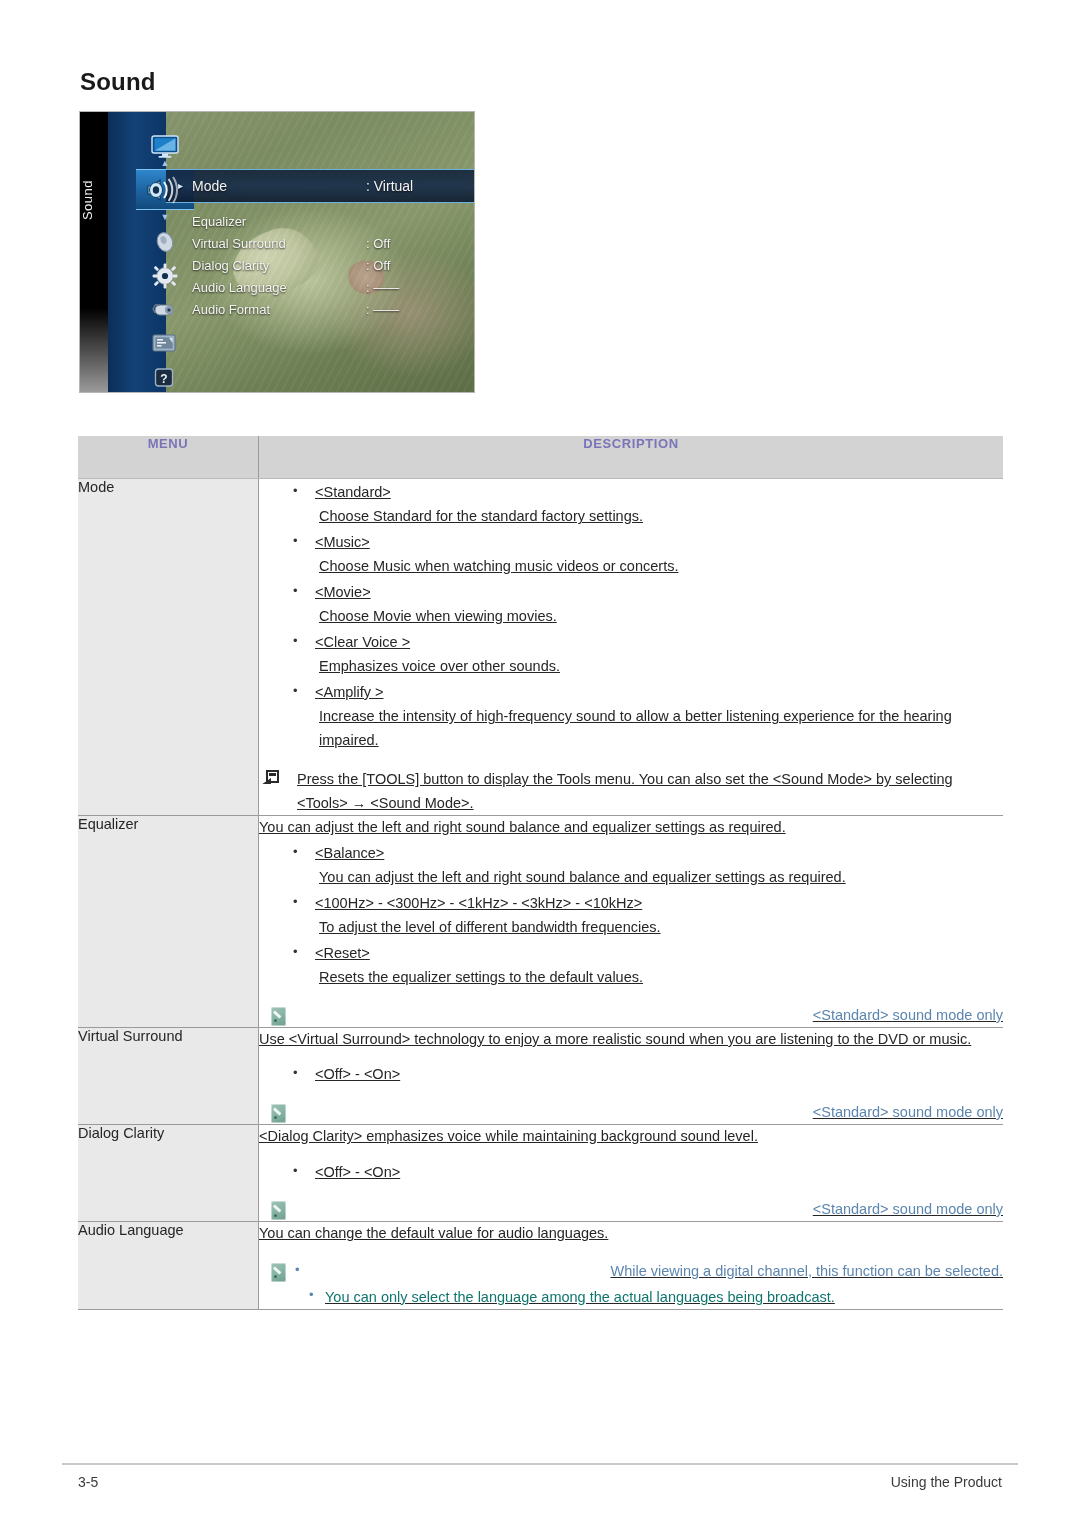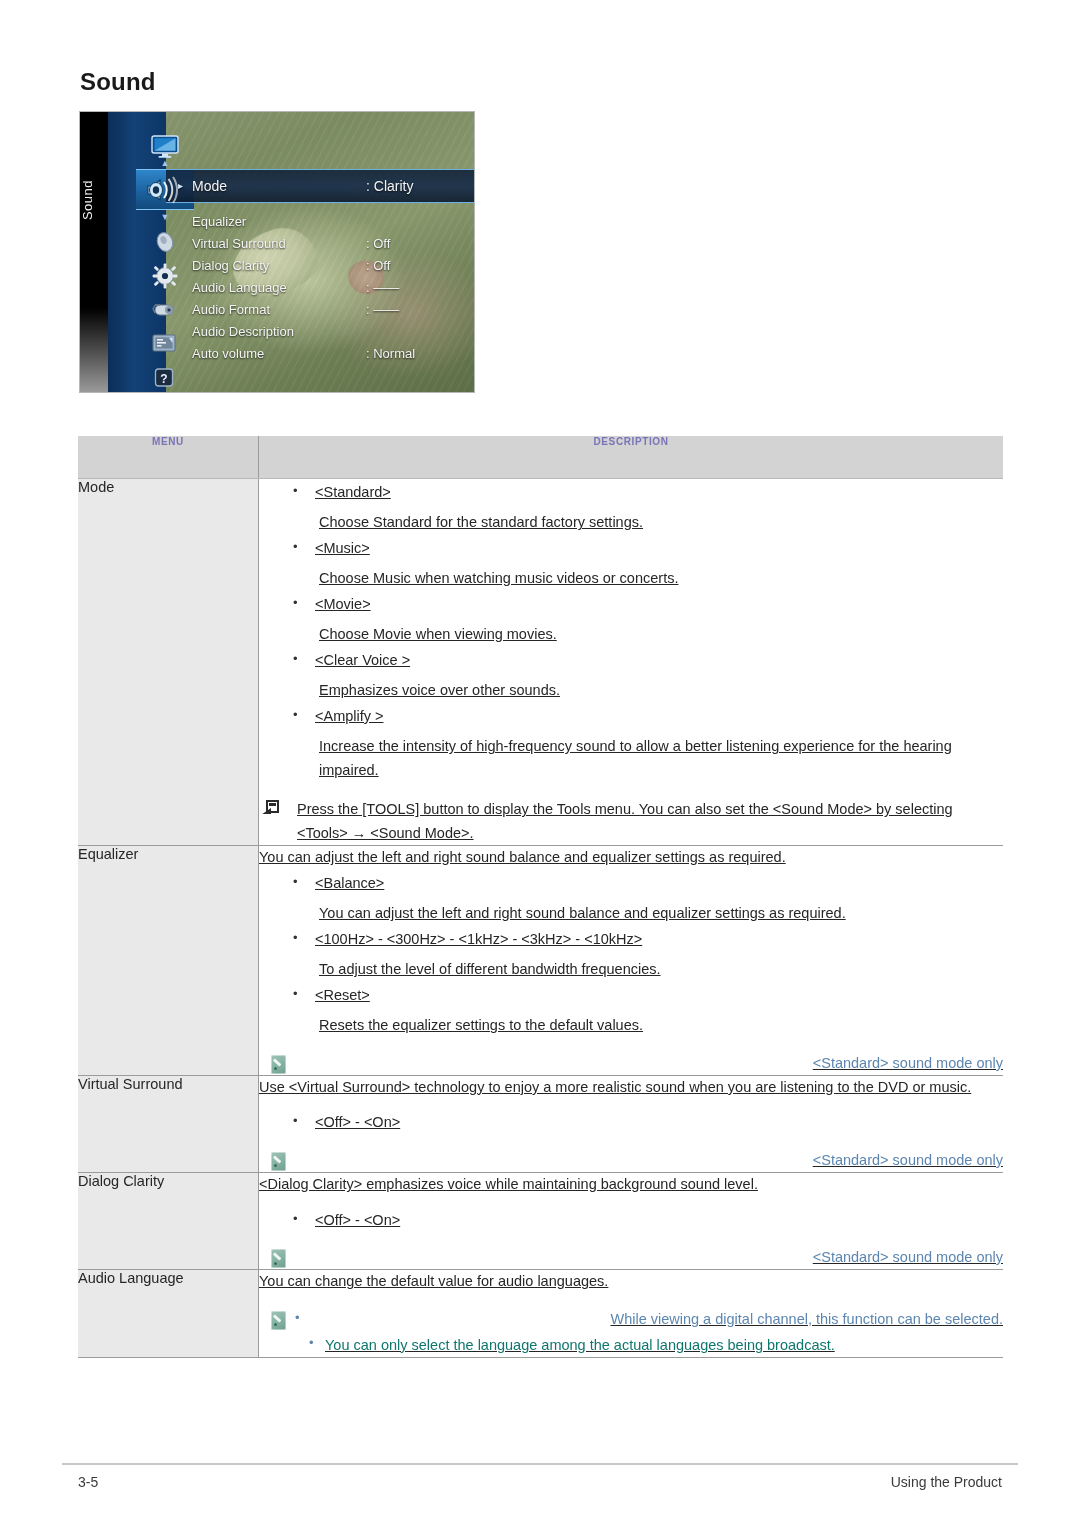--- a/index.html
+++ b/index.html
@@ -178,21 +178,21 @@
   .table td, .table th {
     vertical-align: top;
     padding: 0;
   }
   .col-menu { width: 180px; }
 
   .thead-cell {
     background: #d3d3d3;
     height: 42px;
     color: #7a74b8;
-    font-size: 10px;
+    font-size: 13px;
     font-weight: bold;
     letter-spacing: .6px;
     text-align: center;
     vertical-align: middle;
     border-bottom: 1px solid #b9b9b9;
   }
   .thead-cell.menu { border-right: 1px solid #9b9b9b; }
 
   .cell-menu {
     background: #e9e9e9;
@@ -218,21 +218,21 @@
   .b-head::before {
     content: "•";
     position: absolute;
     left: 34px;
     top: -1px;
     font-size: 13px;
     color: #333;
   }
   .b-body {
     padding-left: 60px;
-    margin-top: 7px;
+    margin-top: 1px;
   }
   .plain { padding-left: 0; margin: 0 0 2px 0; }
 
   
   .note {
     position: relative;
     padding-left: 46px;
     margin-top: 14px;
     color: #5c86b0;
     font-size: 14.5px;
@@ -446,49 +446,41 @@
           <rect x="3.5" y="3" width="17" height="17" rx="3" fill="#1b2c40" stroke="#9fb4c8" stroke-width="1.3"></rect>
           <text x="12" y="16.5" font-family="Liberation Sans, sans-serif" font-size="12" font-weight="bold" fill="#e8eef4" text-anchor="middle">?</text>
         </svg>
       </div>
     </div>
 
     <div class="osd-list">
       <div class="osd-row hl" style="top:57px;">
         <span class="caret">▸</span>
         <span class="lbl">Mode</span>
-        <span class="val">: Clarity</span>
+        <span class="val">: Virtual</span>
       </div>
       <div class="osd-row" style="top:99px;">
         <span class="lbl">Equalizer</span>
         <span class="val"></span>
       </div>
       <div class="osd-row" style="top:121px;">
         <span class="lbl">Virtual Surround</span>
         <span class="val">: Off</span>
       </div>
       <div class="osd-row" style="top:143px;">
         <span class="lbl">Dialog Clarity</span>
         <span class="val">: Off</span>
       </div>
       <div class="osd-row" style="top:165px;">
         <span class="lbl">Audio Language</span>
         <span class="val">: ——</span>
       </div>
       <div class="osd-row" style="top:187px;">
         <span class="lbl">Audio Format</span>
         <span class="val">: ——</span>
-      </div>
-      <div class="osd-row" style="top:209px;">
-        <span class="lbl">Audio Description</span>
-        <span class="val"></span>
-      </div>
-      <div class="osd-row" style="top:231px;">
-        <span class="lbl">Auto volume</span>
-        <span class="val">: Normal</span>
       </div>
     </div>
   </div>
 
   <table class="table">
     <thead>
       <tr>
         <th class="thead-cell menu col-menu">MENU</th>
         <th class="thead-cell">DESCRIPTION</th>
       </tr>

